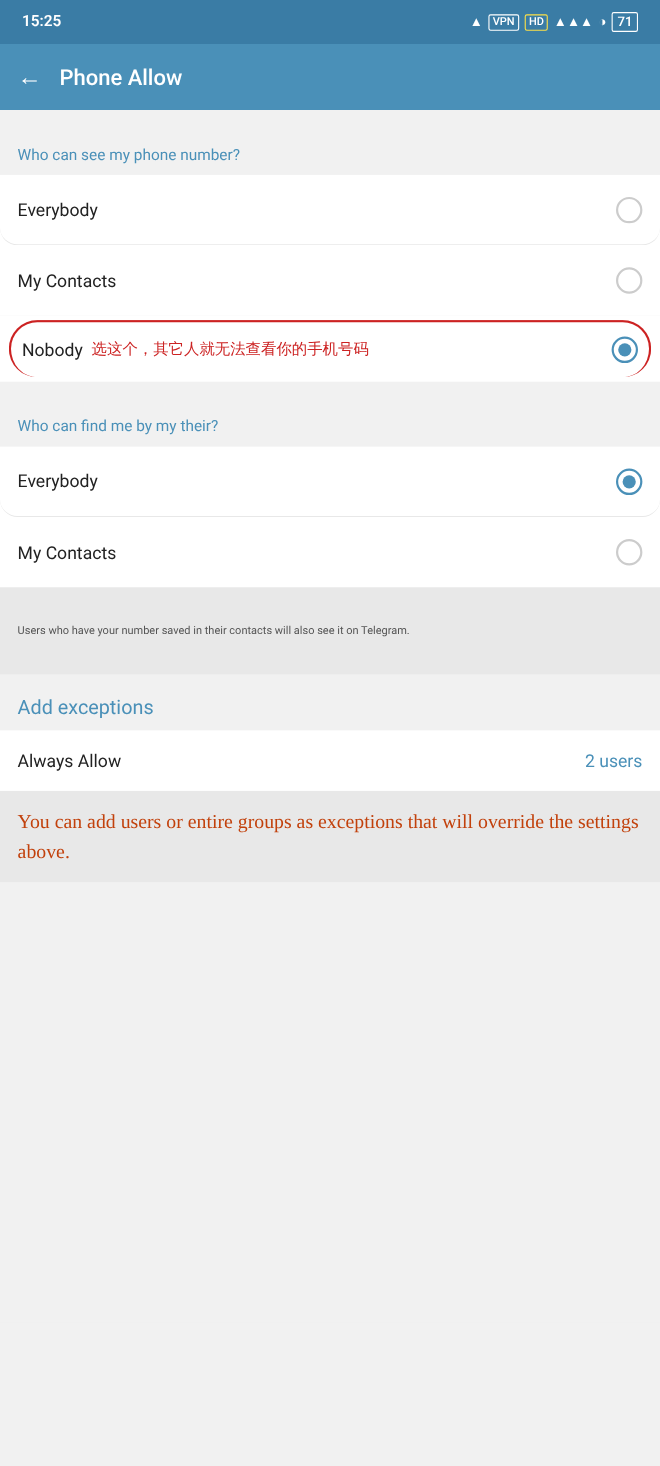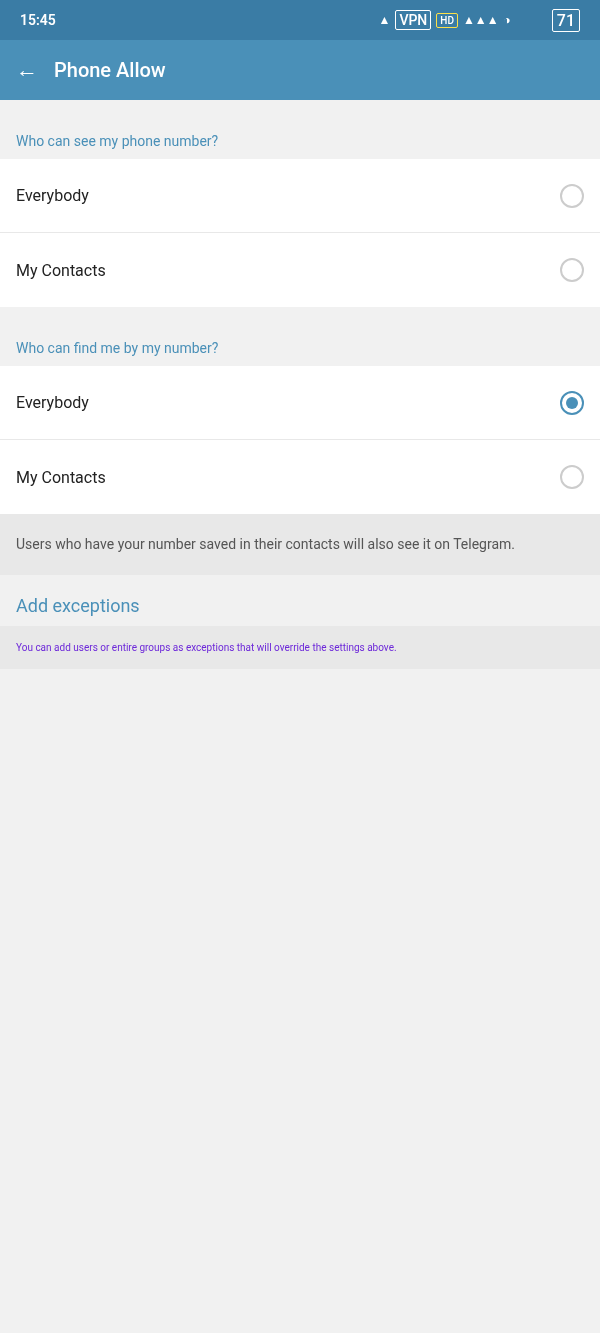--- a/index.html
+++ b/index.html
@@ -62,23 +62,24 @@
 
     .options-group {
       background: white;
     }
 
     .option-row {
       display: flex;
       align-items: center;
       justify-content: space-between;
       padding: 0 16px;
-      height: 74px;
+      height: 64px;
       border-bottom: 1px solid #e8e8e8;
       position: relative;
+      border-radius: 16px;
     }
     .option-row:last-child {
       border-bottom: none;
     }
     .option-label {
       font-size: 16px;
       color: #222;
     }
 
     
@@ -119,22 +120,22 @@
     .nobody-annotation {
       color: #cc2222;
       font-size: 14px;
       margin-left: 8px;
       flex: 1;
     }
 
     
     .info-box {
       background: #e8e8e8;
-      padding: 20px 16px;
-      font-size: 14px;
+      padding: 32px 16px;
+      font-size: 10px;
       color: #555;
       line-height: 1.5;
     }
 
     
     .exceptions-label {
       padding: 20px 16px 10px 16px;
       color: #4a90b8;
       font-size: 18px;
       font-weight: 400;
@@ -154,42 +155,43 @@
       color: #222;
     }
     .users-count {
       color: #4a90b8;
       font-size: 16px;
     }
 
     .bottom-info {
       background: #e8e8e8;
       padding: 14px 16px;
-      font-size: 10px;
-      color: #6d28d9;
+      font-size: 18px;
+      color: #c2410c;
       line-height: 1.5;
+      font-family: Liberation Serif, serif;
     }
 
     .spacer {
       height: 400px;
       background: #f1f1f1;
     }
   </style>
 </head>
 <body>
 
 <div class="status-bar">
-  <span class="time">15:45</span>
+  <span class="time">15:25</span>
   <div class="status-icons">
     <span>▲</span>
-    <span style="font-size:14px;border:1px solid white;padding:1px 3px;border-radius:2px;">VPN</span>
+    <span style="font-size:10px;border:1px solid white;padding:1px 3px;border-radius:2px;">VPN</span>
     <span style="font-size:10px;border:1px solid #fde047;padding:1px 3px;border-radius:2px;">HD</span>
     <span>▲▲▲</span>
     <span>◑</span>
-    <span style="font-size:16px;border:1px solid white;padding:1px 4px;border-radius:2px;margin-left:36px;">71</span>
+    <span style="font-size:12px;border:1px solid white;padding:1px 4px;border-radius:2px;">71</span>
   </div>
 </div>
 
 <div class="header">
   <span class="back-arrow">←</span>
   <span class="title">Phone Allow</span>
 </div>
 
 <div class="content">
 
@@ -202,39 +204,50 @@
       <div class="radio"></div>
     </div>
 
     <div class="option-row">
       <span class="option-label">My Contacts</span>
       <div class="radio"></div>
     </div>
 
   </div>
 
-
-  <div class="section-label">Who can find me by my number?</div>
+  <div class="nobody-wrapper">
+    <div class="option-row nobody-row">
+      <span class="option-label">Nobody</span>
+      <span class="nobody-annotation">选这个，其它人就无法查看你的手机号码</span>
+      <div class="radio selected"></div>
+    </div>
+  </div>
+
+  <div class="section-label">Who can find me by my their?</div>
 
   <div class="options-group">
 
     <div class="option-row">
       <span class="option-label">Everybody</span>
       <div class="radio selected"></div>
     </div>
 
     <div class="option-row">
       <span class="option-label">My Contacts</span>
       <div class="radio"></div>
     </div>
 
   </div>
 
   <div class="info-box">Users who have your number saved in their contacts will also see it on Telegram.</div>
 
   <div class="exceptions-label">Add exceptions</div>
 
+  <div class="always-allow-row">
+    <span class="always-allow-label">Always Allow</span>
+    <span class="users-count">2 users</span>
+  </div>
 
   <div class="bottom-info">You can add users or entire groups as exceptions that will override the settings above.</div>
 
   <div class="spacer"></div>
 
 </div>
 
 </body></html>

